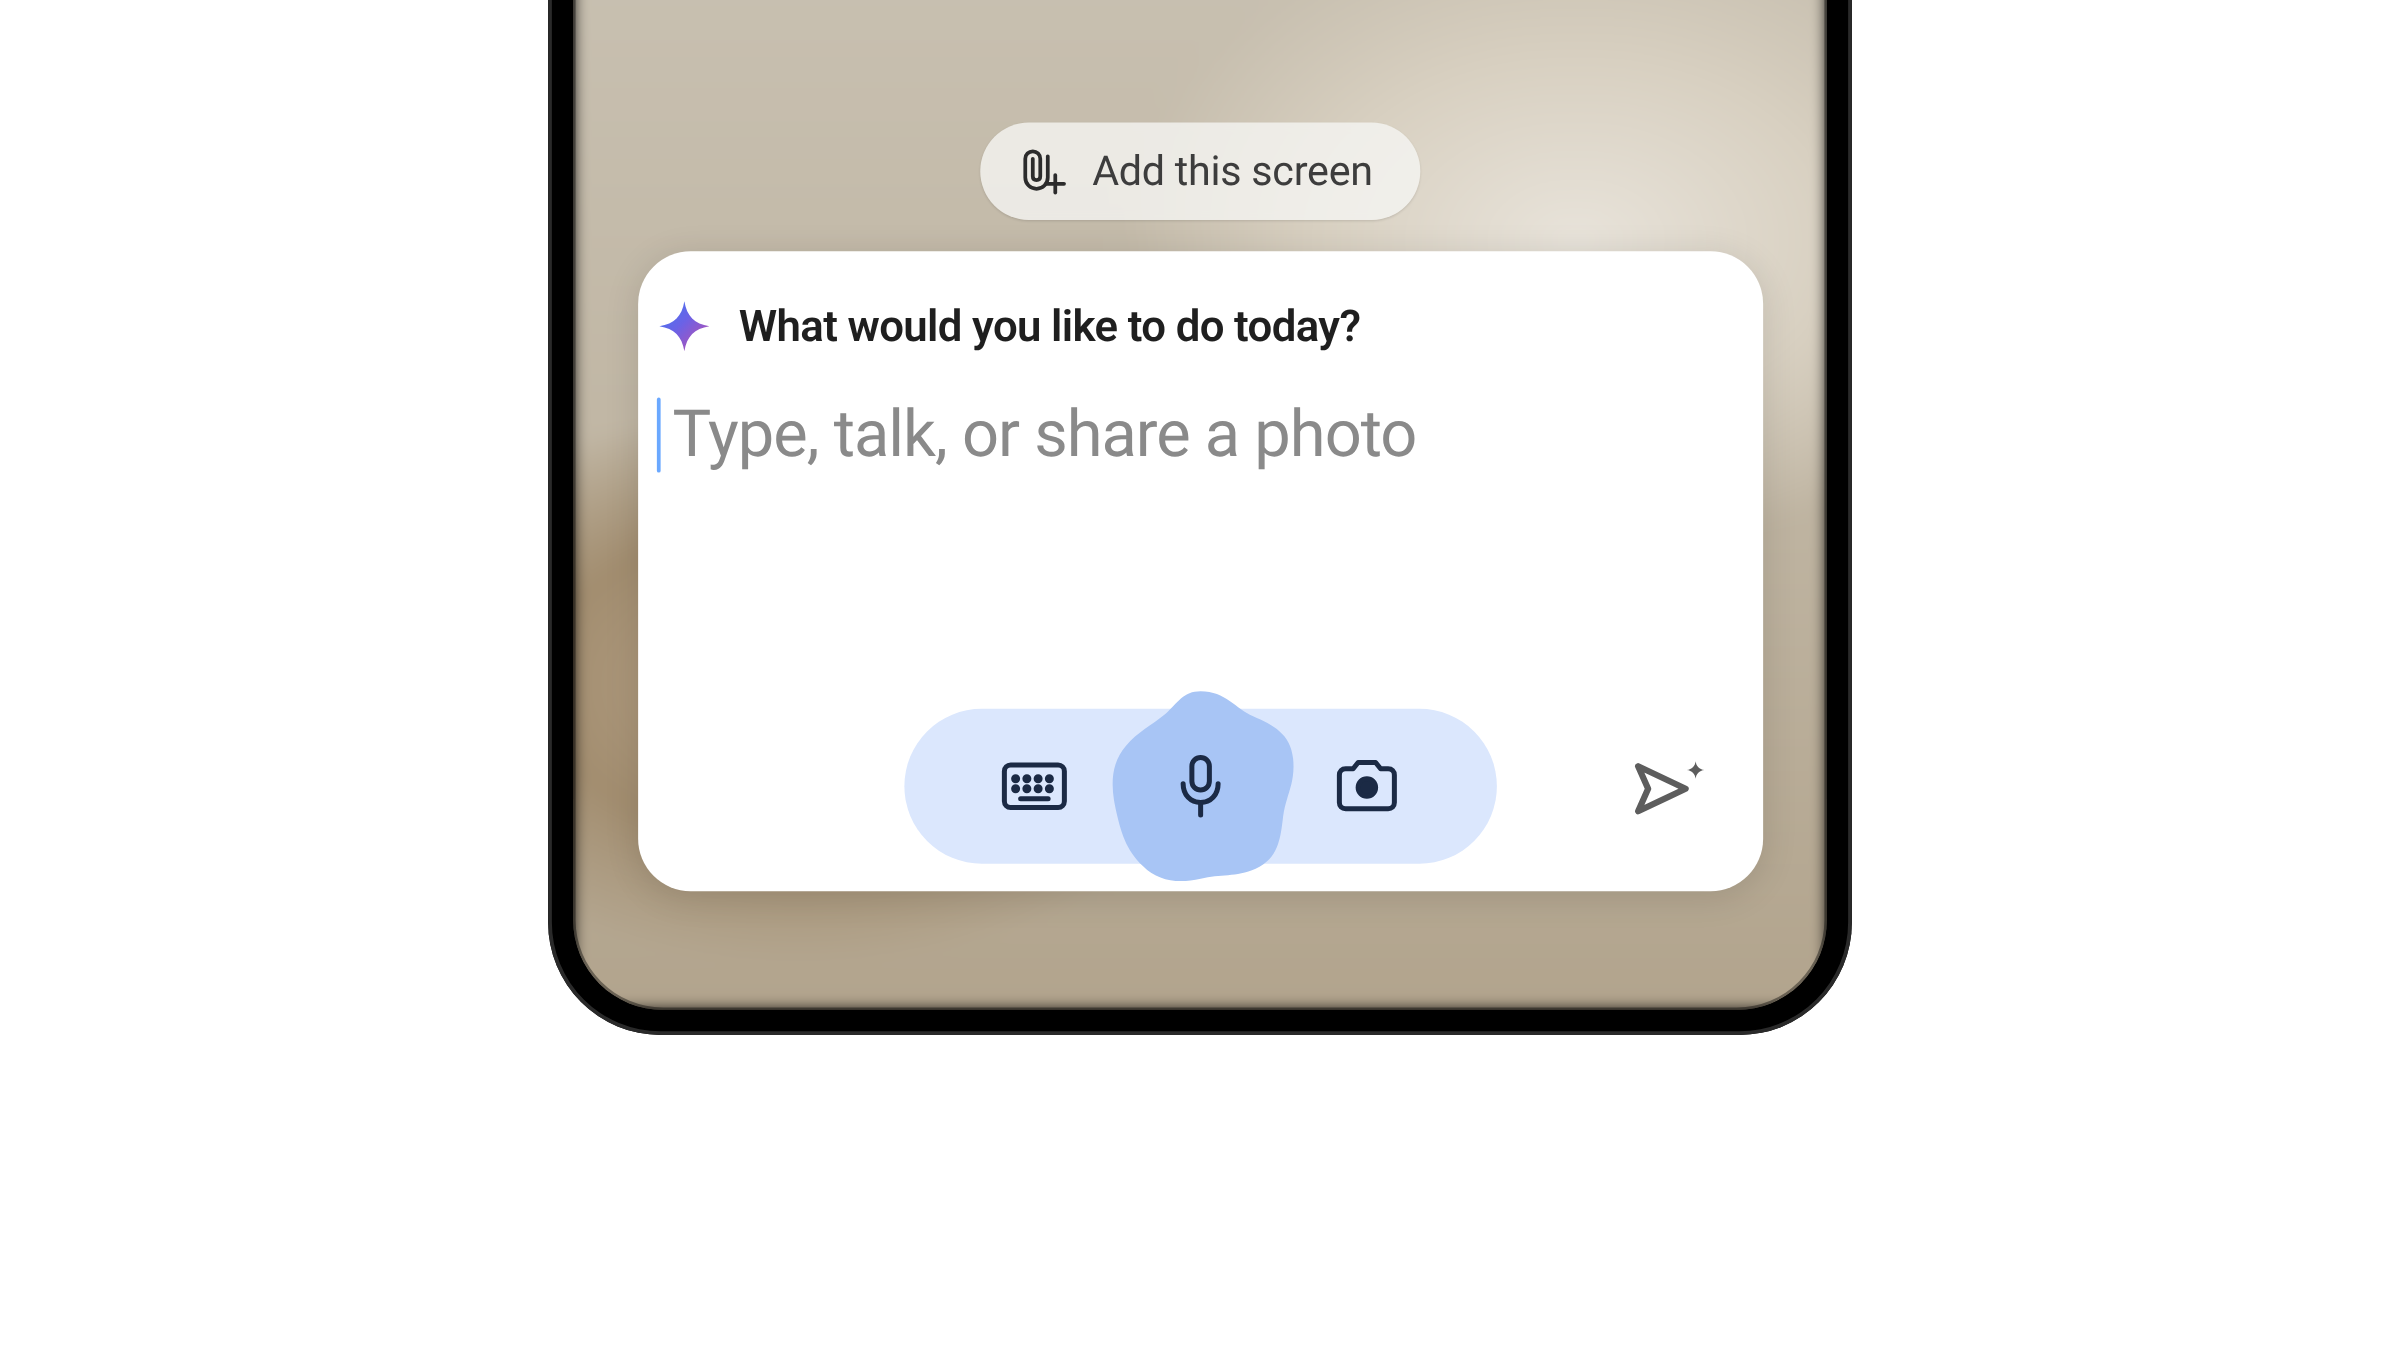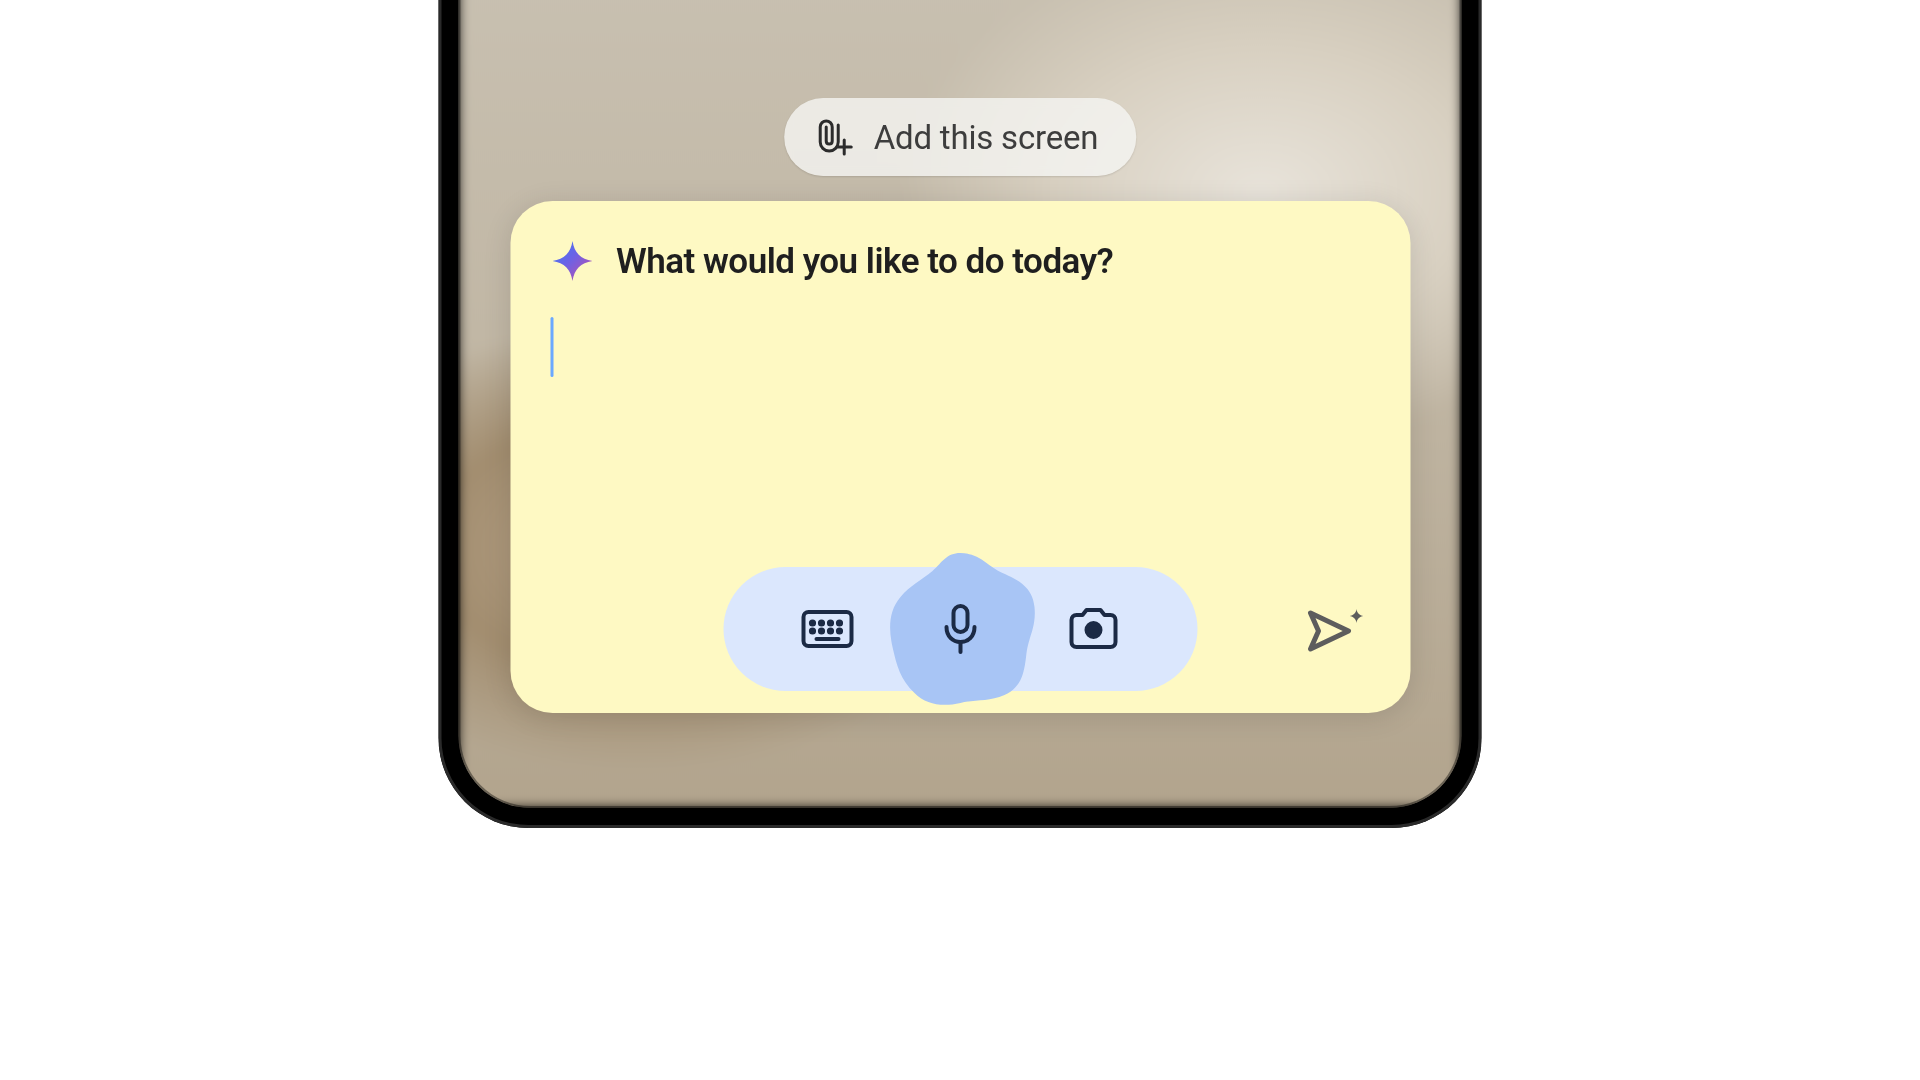--- a/index.html
+++ b/index.html
@@ -57,24 +57,24 @@
   .chip .label { font-size: 33px; color: #3d3d3d; letter-spacing: -0.2px; }
 
   
   .card {
     position: absolute;
     top: 578px;
     left: 50%;
     transform: translateX(-50%);
     width: 900px;
     height: 512px;
-    background: #fef9c3;
+    background: #ffffff;
     border-radius: 42px;
     box-shadow: 0 4px 28px rgba(0,0,0,0.12);
-    padding: 38px 38px 30px 40px;
+    padding: 38px 38px 30px 15px;
   }
   .card-header { display: flex; align-items: center; gap: 22px; }
   .card-header .title { font-size: 35px; font-weight: 600; color: #1f1f1f; letter-spacing: -0.5px; }
   .card-input {
     margin-top: 34px;
     display: flex; align-items: center;
   }
   .caret {
     width: 3px; height: 60px; background: #6aa8ff; margin-right: 10px; border-radius: 2px;
   }
@@ -148,20 +148,21 @@
                 </linearGradient>
               </defs>
               <path d="M22 2 C24 14 30 20 42 22 C30 24 24 30 22 42 C20 30 14 24 2 22 C14 20 20 14 22 2 Z" fill="url(#gemg)"></path>
             </svg>
           </span>
           <span class="title">What would you like to do today?</span>
         </div>
 
         <div class="card-input">
           <span class="caret"></span>
+          <span class="placeholder">Type, talk, or share a photo</span>
         </div>
 
         <div class="controls">
           <div class="tray">
             <div class="tray-btn">
               <span>
                 <svg width="54" height="40" viewBox="0 0 54 40" fill="none" stroke="#1b2a45" stroke-width="4" stroke-linejoin="round">
                   <rect x="3" y="3" width="48" height="34" rx="5"></rect>
                   <circle cx="12" cy="14" r="1.6" fill="#1b2a45"></circle>
                   <circle cx="21" cy="14" r="1.6" fill="#1b2a45"></circle>

